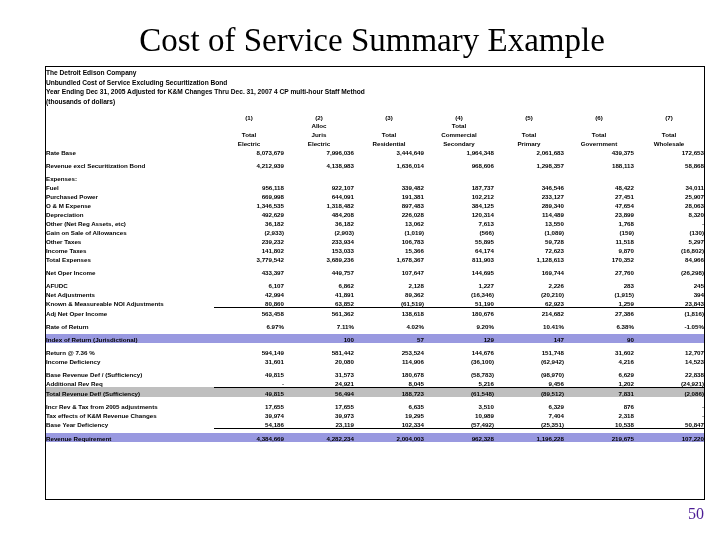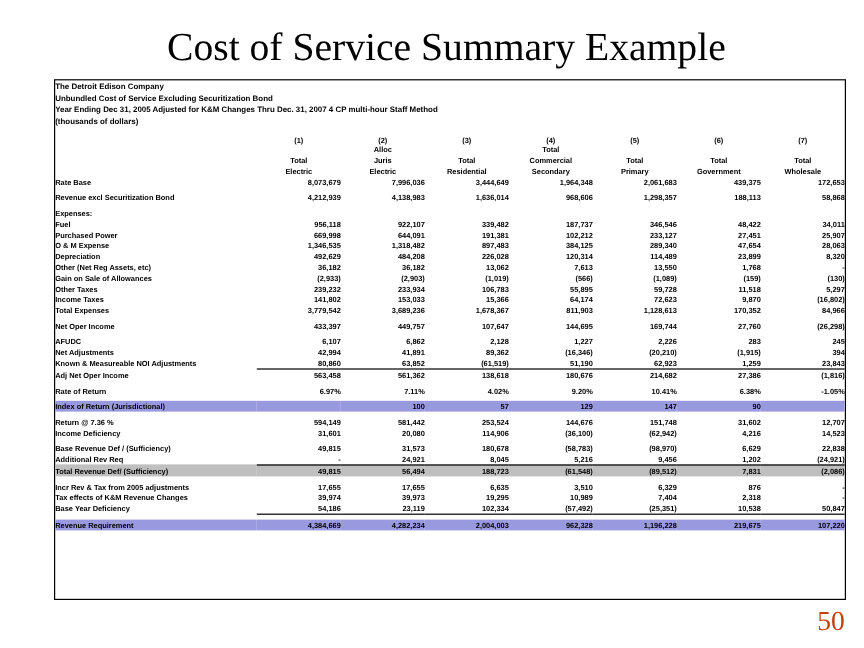--- a/index.html
+++ b/index.html
@@ -44,21 +44,21 @@
 
   .hl-blue td{background:#9999e0;}
   .hl-gray td{background:#bfbfbf;}
 
   .ul td.num{border-bottom:1px solid #000;}
 
   .indent{padding-left:46px;}
 
   .pagenum{
     position:absolute;right:28px;top:505px;
-    font-size:23px;font-family:"Liberation Serif", serif;color:#c2410c;
+    font-size:16px;font-family:"Liberation Serif", serif;color:#4c1d95;
   }
 </style>
 </head>
 <body>
 
 <div class="slide">
 
   <div class="slide-title">Cost of Service Summary Example</div>
 
   <div class="sheet">

